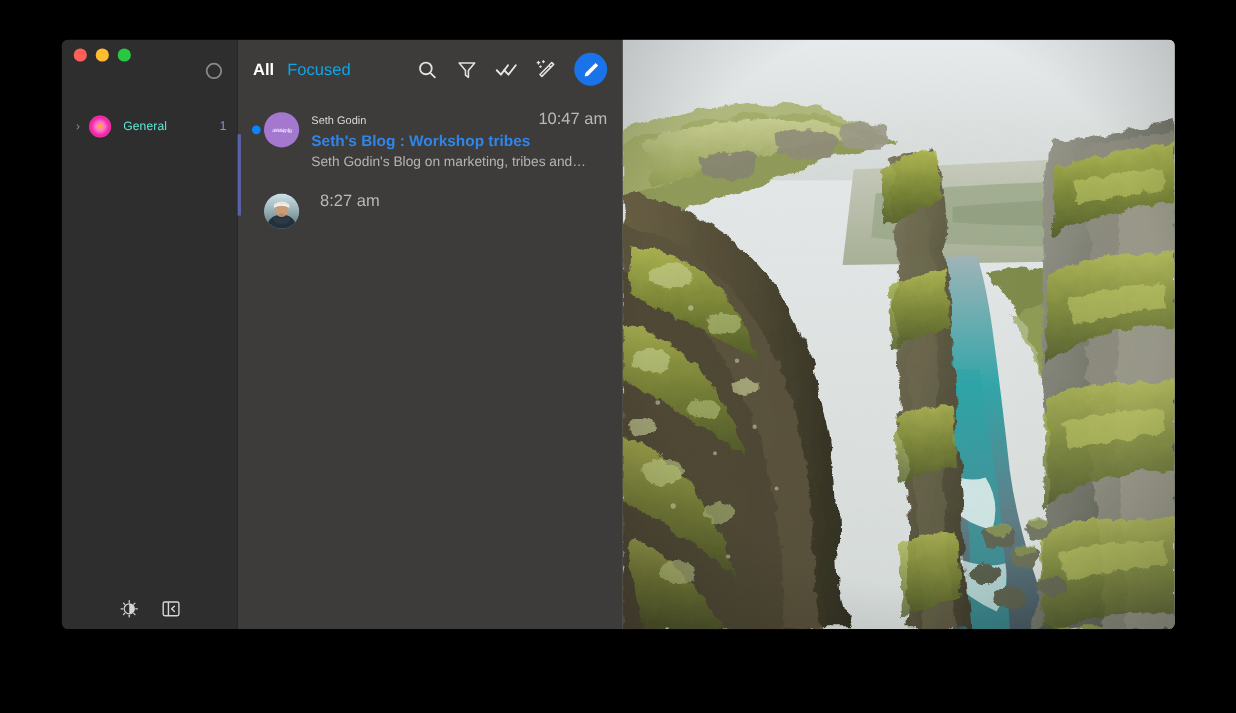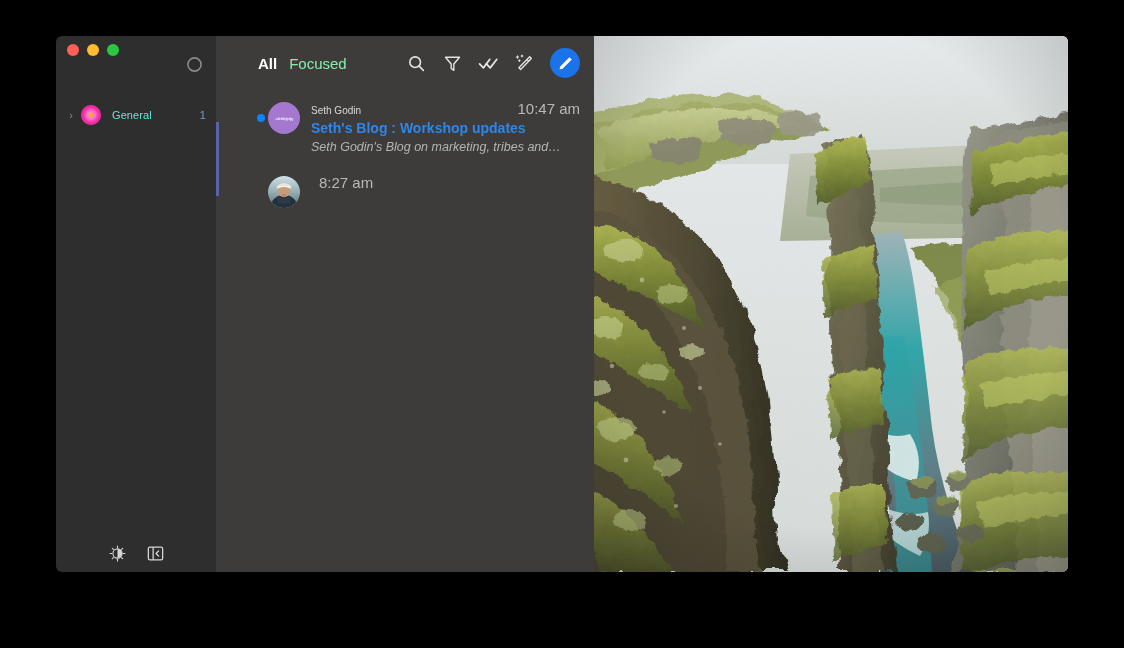--- a/index.html
+++ b/index.html
@@ -130,21 +130,20 @@
     cursor: pointer;
   }
 
   
   #message-list {
     width: 350px;
     flex: 0 0 350px;
     height: 100%;
     background: #3d3c3b;
     position: relative;
-    padding-left: 28px;
   }
 
   .list-toolbar {
     height: 54px;
     display: flex;
     align-items: center;
     padding: 0 14px 0 14px;
   }
   .seg-tabs {
     display: flex;
@@ -155,21 +154,21 @@
   .seg-tab {
     font-size: 15px;
     cursor: pointer;
     white-space: nowrap;
   }
   .seg-tab.active {
     color: #ffffff;
     font-weight: bold;
   }
   .seg-tab.inactive {
-    color: #86efac;
+    color: #0ea5e9;
   }
   .toolbar-actions {
     margin-left: auto;
     display: flex;
     align-items: center;
     gap: 12px;
   }
   .tb-btn {
     width: 24px;
     height: 24px;
@@ -283,21 +282,20 @@
     font-size: 11px;
     vertical-align: 1px;
   }
   .msg-preview {
     color: #b4b4b4;
     font-size: 12.5px;
     margin-top: 4px;
     white-space: nowrap;
     overflow: hidden;
     text-overflow: ellipsis;
-    font-style: italic;
   }
 
   
   #reading-pane {
     flex: 1 1 auto;
     height: 100%;
     position: relative;
     overflow: hidden;
     background: #6f7468;
   }
@@ -413,21 +411,21 @@
         <span class="unread-dot"></span>
       </div>
       <div class="avatar avatar-initialsbg">
         <span class="avatar-initials-txt">altrktkjtpljg</span>
       </div>
       <div class="msg-body">
         <div class="msg-line1">
           <span class="msg-sender">Seth Godin</span>
           <span class="msg-time">10:47 am</span>
         </div>
-        <div class="msg-subject link">Seth's Blog : Workshop updates</div>
+        <div class="msg-subject link">Seth's Blog : Workshop tribes</div>
         <div class="msg-preview">Seth Godin's Blog on marketing, tribes and…</div>
       </div>
     </div>
 
     <div class="msg-row">
       <div class="unread-dot-col"></div>
       <div class="avatar avatar-photo">
         <svg width="32" height="32" viewBox="0 0 32 32">
           <defs>
             <clipPath id="avclip">

